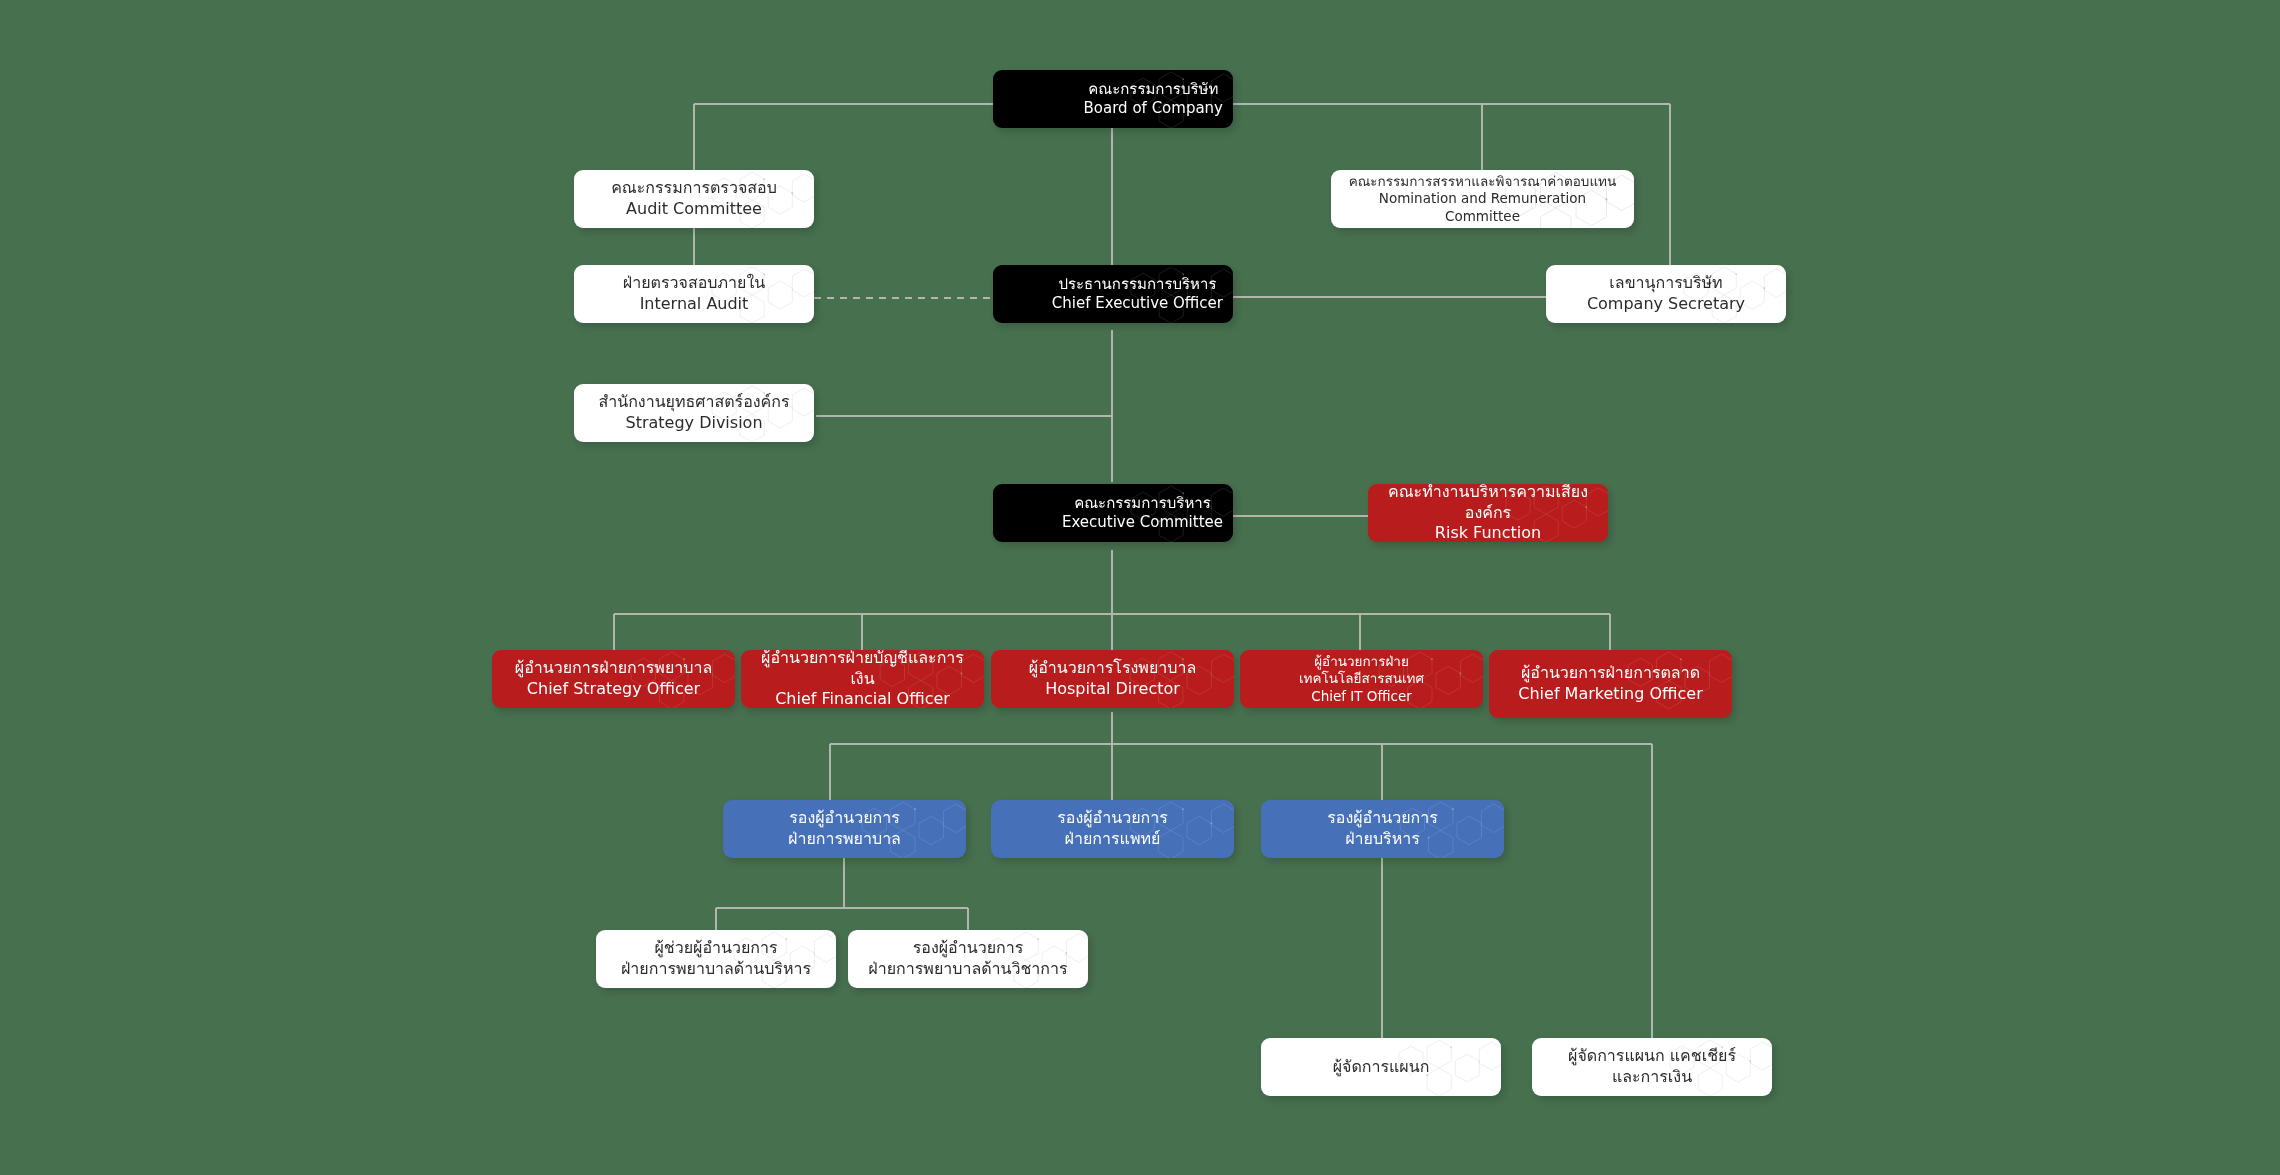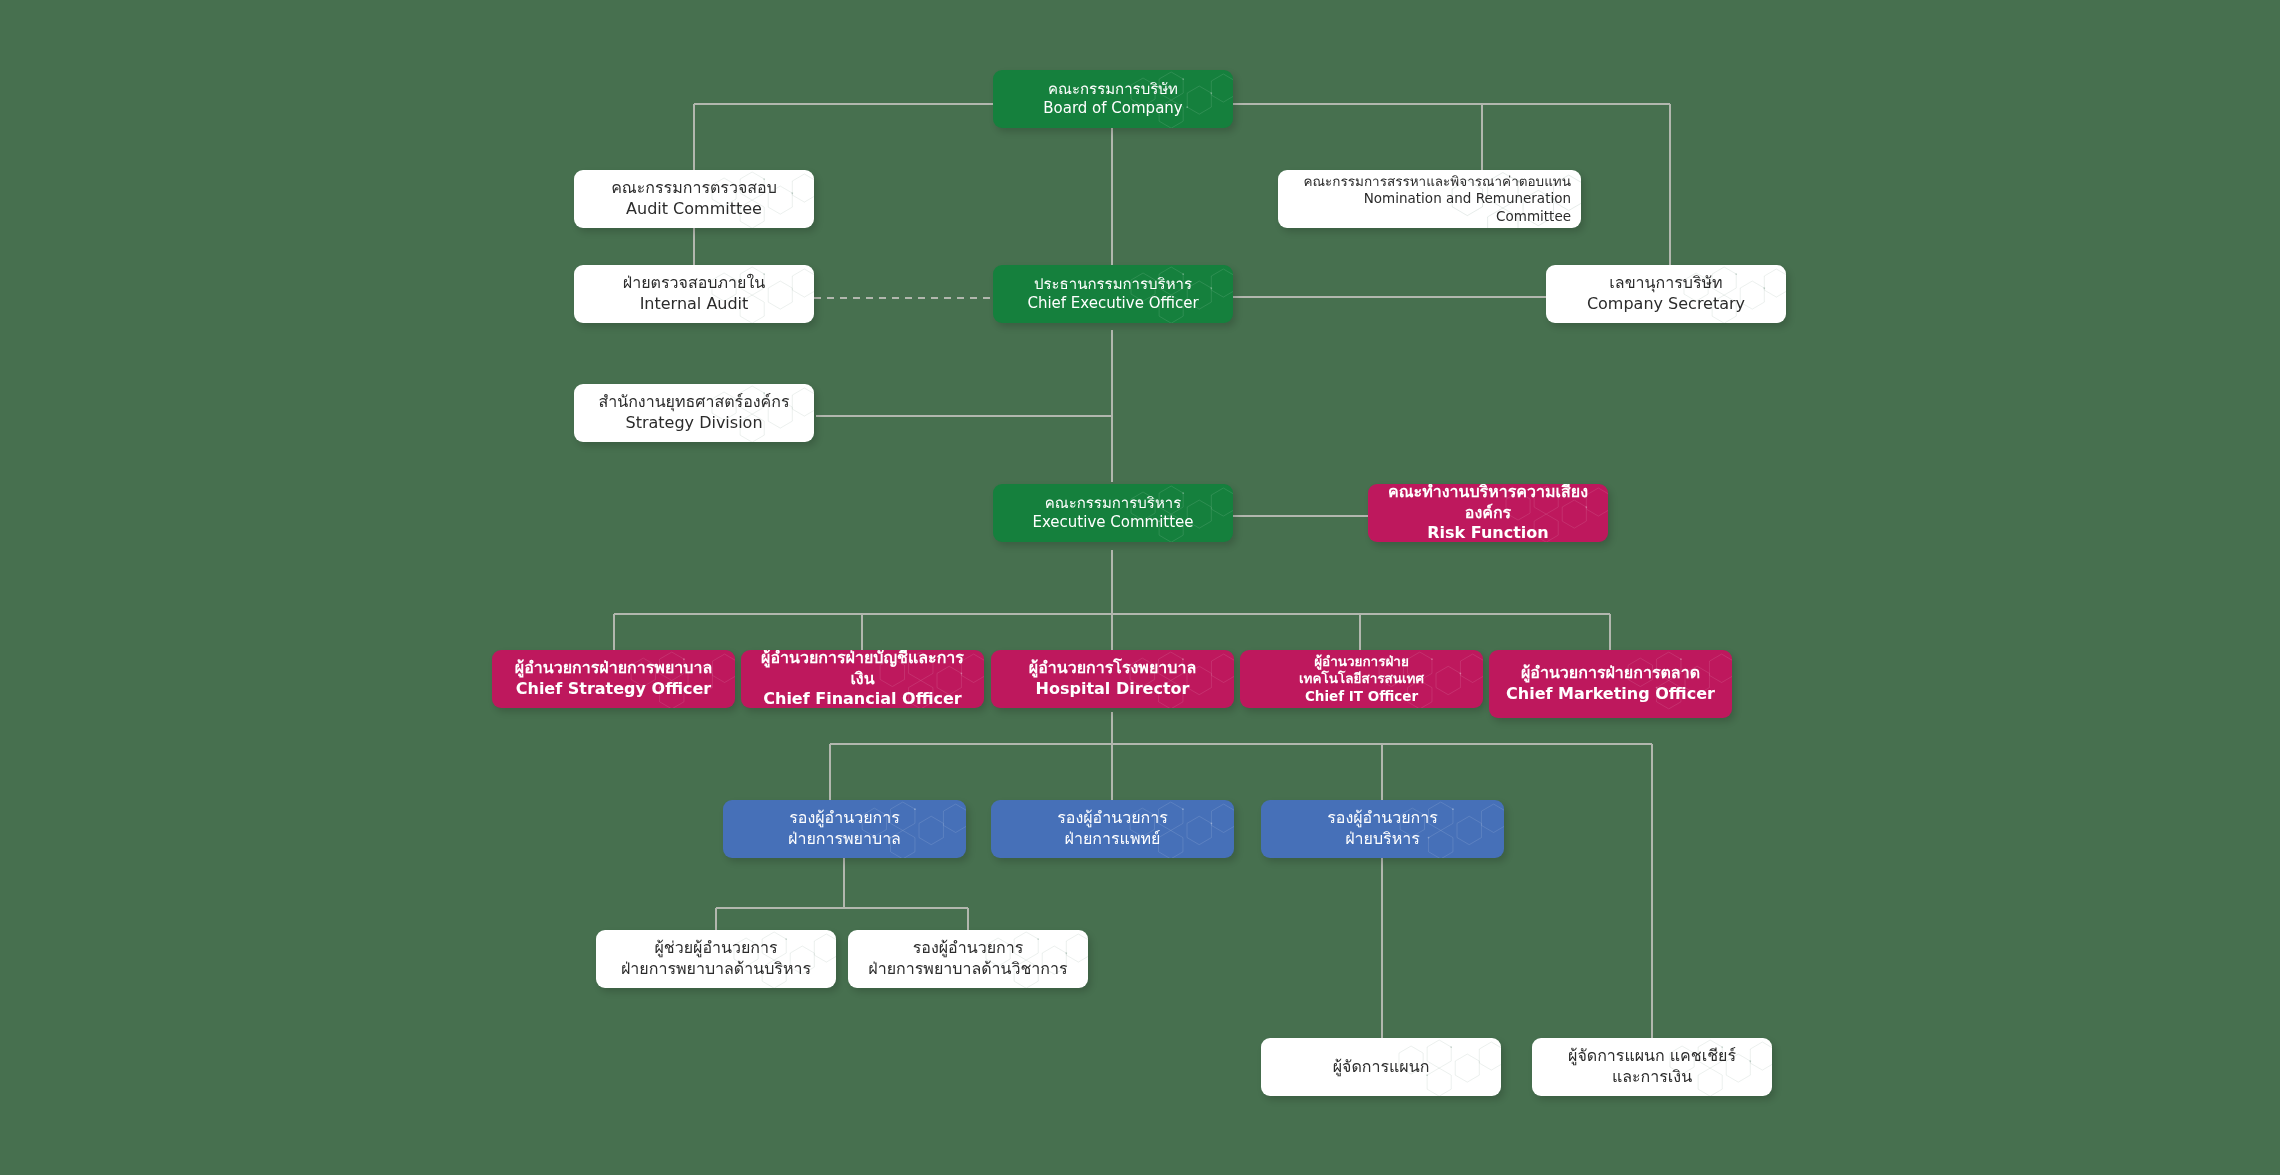--- a/index.html
+++ b/index.html
@@ -53,24 +53,24 @@
   
   .node .pattern {
     position: absolute;
     top: 0; right: 0; bottom: 0;
     width: 46%;
     z-index: 1;
     pointer-events: none;
   }
 
   
-  .v-teal  { background: #15803d; }
+  .v-teal  { background: #000000; justify-content: flex-end; }
   .v-teal  .label { color: #ffffff; }
 
-  .v-navy  { background: #be185d; font-weight: bold; }
+  .v-navy  { background: #b91c1c; }
   .v-navy  .label { color: #ffffff; }
 
   .v-slate { background: #4670b8; }
   .v-slate .label { color: #ffffff; }
 
   .v-white { background: #ffffff; }
   .v-white .label { color: #2b2b2b; }
 
   
   .fs-15 .label { font-size: 15px; }
@@ -157,21 +157,21 @@
       </g>
       <g fill="rgba(40,90,70,0.22)">
         <circle cx="60" cy="9" r="0.9"></circle>
           <circle cx="88" cy="23" r="0.9"></circle>
         <circle cx="36" cy="37" r="0.9"></circle>
       </g>
     </svg>
     <div class="label"><span>คณะกรรมการตรวจสอบ</span><br><span>Audit Committee</span></div>
   </div>
 
-  <div class="node v-white fs-13" style="left:1278px; top:170px; width:303px; height:58px;text-align:right;">
+  <div class="node v-white fs-13" style="left:1331px; top:170px; width:303px; height:58px;">
     <svg class="pattern" viewBox="0 0 110 60" preserveAspectRatio="none">
       <g stroke="rgba(40,90,70,0.13)" fill="none" stroke-width="0.7">
         <polygon points="20,8 32,15 32,29 20,36 8,29 8,15"></polygon>
         <polygon points="48,2 60,9 60,23 48,30 36,23 36,9"></polygon>
         <polygon points="48,30 60,37 60,51 48,58 36,51 36,37"></polygon>
         <polygon points="76,16 88,23 88,37 76,44 64,37 64,23"></polygon>
         <polygon points="100,4 112,11 112,25 100,32 88,25 88,11"></polygon>
       </g>
       <g fill="rgba(40,90,70,0.22)">
         <circle cx="60" cy="9" r="0.9"></circle>

